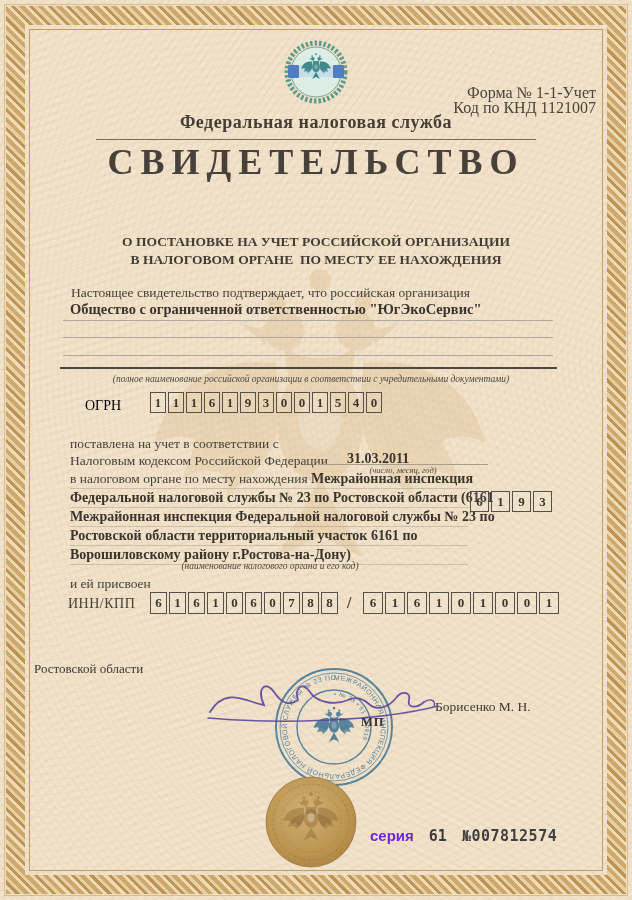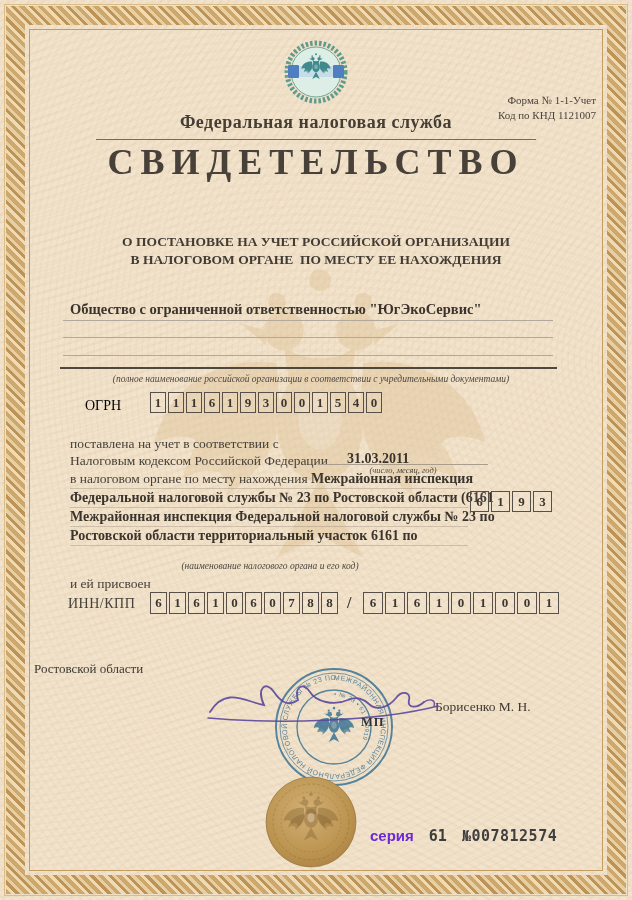--- a/index.html
+++ b/index.html
@@ -26,21 +26,21 @@
     border-image: repeating-linear-gradient(45deg,#cda76b 0 4px,#eedbb4 4px 7px,#bd9357 7px 10px,#e6cfa3 10px 13px) 19;
   }
   .frame-inner { position:absolute; inset:29px; border:1px solid #c29c61; z-index:2; }
 
   .abs { position:absolute; z-index:5; }
   .center { left:0; right:0; text-align:center; }
 
   .watermark { position:absolute; left:140px; top:255px; width:360px; height:360px; color:#dcbf92; opacity:0.4; z-index:3; }
   .emblem { position:absolute; left:284px; top:40px; width:64px; height:64px; z-index:5; }
 
-  .form-info { right:36px; top:85px; text-align:right; font-size:11px; line-height:15px; color:#4a443c;margin-top:8px; }
+  .form-info { right:36px; top:85px; text-align:right; font-size:16px; line-height:15px; color:#4a443c; }
   .agency { top:112px; font-weight:bold; font-size:18px; color:#453e35; letter-spacing:0.5px; }
   .rule1 { left:96px; top:139px; width:440px; border-top:1.5px solid #766b5c; }
   .doc-title { top:141px; font-weight:bold; font-size:36px; letter-spacing:7px; color:#48413a; }
   .subtitle { top:233px; font-weight:bold; font-size:13.5px; line-height:18px; color:#423c34; }
 
   .intro-line { left:71px; top:285px; font-size:13.5px; color:#46413a; }
   .org-name { left:70px; top:301px; font-weight:bold; font-size:14.5px; color:#3a342c; }
   .uline { border-top:1px solid #b3a89c; height:0; }
   .u1 { left:63px; top:320px; width:490px; }
   .u2 { left:63px; top:337px; width:490px; }
@@ -142,20 +142,21 @@
 
   <div class="abs center agency">Федеральная налоговая служба</div>
   <div class="abs rule1"></div>
   <div class="abs center doc-title">СВИДЕТЕЛЬСТВО</div>
 
   <div class="abs center subtitle">
     <div>О ПОСТАНОВКЕ НА УЧЕТ РОССИЙСКОЙ ОРГАНИЗАЦИИ</div>
     <div>В НАЛОГОВОМ ОРГАНЕ&nbsp; ПО МЕСТУ ЕЕ НАХОЖДЕНИЯ</div>
   </div>
 
+  <div class="abs intro-line">Настоящее свидетельство подтверждает, что российская организация</div>
   <div class="abs org-name">Общество с ограниченной ответственностью "ЮгЭкоСервис"</div>
   <div class="abs uline u1"></div>
   <div class="abs uline u2"></div>
   <div class="abs uline u3"></div>
   <div class="abs thick-line"></div>
   <div class="abs caption cap-org">(полное наименование российской организации в соответствии с учредительными документами)</div>
 
   <div class="abs ogrn-label">ОГРН</div>
   <div class="abs boxes ogrn-boxes">
       <span class="cell">1</span>
@@ -181,20 +182,21 @@
 
   <div class="abs tax-block">
     <div class="tax-line">
       <span class="tax-intro">в налоговом органе по месту нахождения</span>
       <span>Межрайонная инспекция</span>
     </div>
     <div>
         <div class="tax-line">Федеральной налоговой службы № 23 по Ростовской области (6161</div>
         <div class="tax-line">Межрайонная инспекция Федеральной налоговой службы № 23 по</div>
         <div class="tax-line">Ростовской области территориальный участок 6161 по</div>
+        <div class="tax-line">Ворошиловскому району г.Ростова-на-Дону)</div>
       </div>
   </div>
   <div class="abs caption cap-tax">(наименование налогового органа и его код)</div>
   <div class="abs boxes code-boxes">
       <span class="cell">6</span>
       <span class="cell">1</span>
       <span class="cell">9</span>
       <span class="cell">3</span>
     </div>
 

